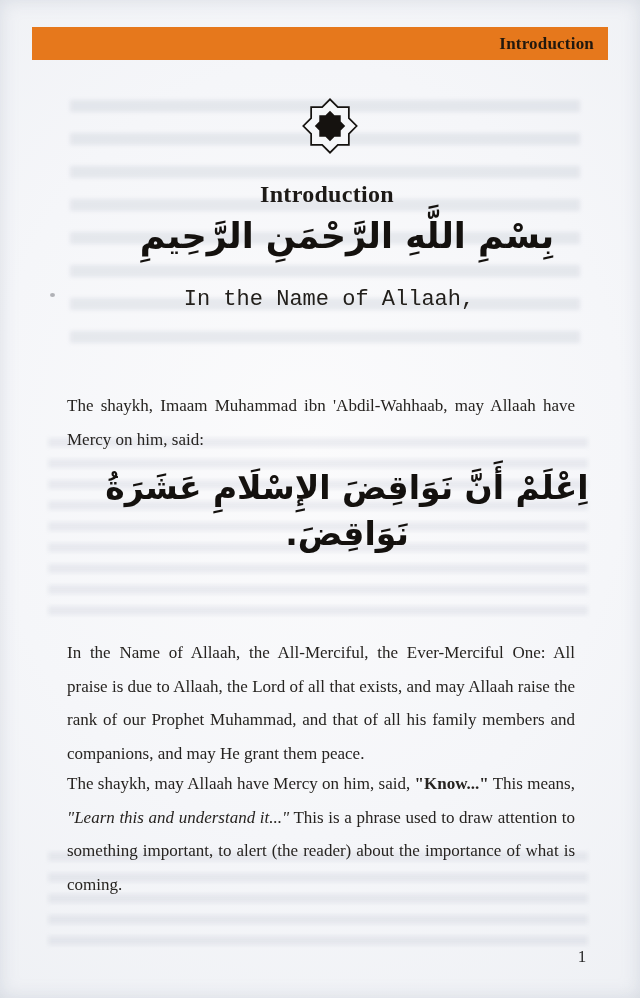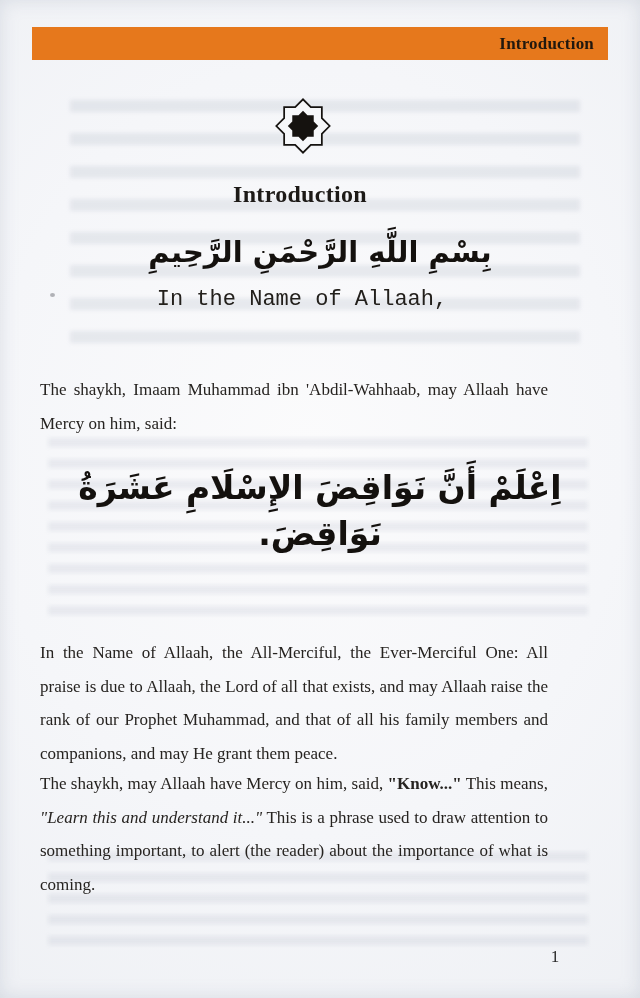--- a/index.html
+++ b/index.html
@@ -18,21 +18,21 @@
 
   
   .ghost{position:absolute;filter:blur(2.2px);z-index:1;pointer-events:none;}
   .ghost-lg{background:repeating-linear-gradient(180deg,
       rgba(120,132,158,.13) 0 12px, rgba(0,0,0,0) 12px 33px);}
   .ghost-sm{background:repeating-linear-gradient(180deg,
       rgba(120,132,158,.11) 0 9px, rgba(0,0,0,0) 9px 21px);}
   .speck{position:absolute;width:5px;height:4px;border-radius:50%;
       background:#76797f;opacity:.55;z-index:1;}
 
-  .layer{position:absolute;z-index:2;}
+  .layer{position:absolute;z-index:2;padding-left:27px;}
 
   .header-bar{
     left:32px;top:27px;width:576px;height:33px;
     display:flex;align-items:center;justify-content:flex-end;
     padding-right:14px;box-sizing:border-box;
   }
   .header-bar .running-head{
     font-size:17px;font-weight:bold;color:#21180e;letter-spacing:.2px;
   }
 
@@ -41,33 +41,33 @@
   .section-title{
     left:40px;top:181px;width:520px;text-align:center;
     font-size:24px;font-weight:bold;color:#1d1a17;letter-spacing:.3px;
   }
 
   .arabic{
     font-family:"DejaVu Sans", sans-serif;
     direction:rtl;unicode-bidi:isolate;
     color:#14110e;text-align:center;font-weight:bold;
   }
-  .basmala-ar{left:60px;top:226px;width:520px;font-size:29px;line-height:52px;}
+  .basmala-ar{left:60px;top:210px;width:520px;font-size:35px;line-height:52px;}
 
   .basmala-en{
     left:40px;top:284px;width:524px;text-align:center;
     font-size:22px;color:#23201c;line-height:31px;font-family:Liberation Mono, monospace;
   }
 
   .para{
     left:40px;width:508px;
     font-size:17px;line-height:33.5px;color:#262320;
     text-align:justify;
   }
-  .author-line{top:356px;}
+  .author-line{top:372px;}
 
   .matn-ar{left:60px;top:465px;width:520px;font-size:33px;line-height:46px;}
 
   .matn-en{
     left:40px;top:521px;width:524px;text-align:center;
     font-size:19px;font-weight:bold;color:#1d1a16;line-height:26.5px;
   }
   .matn-en .term{font-style:italic;}
 
   .para-1{top:619px;}

